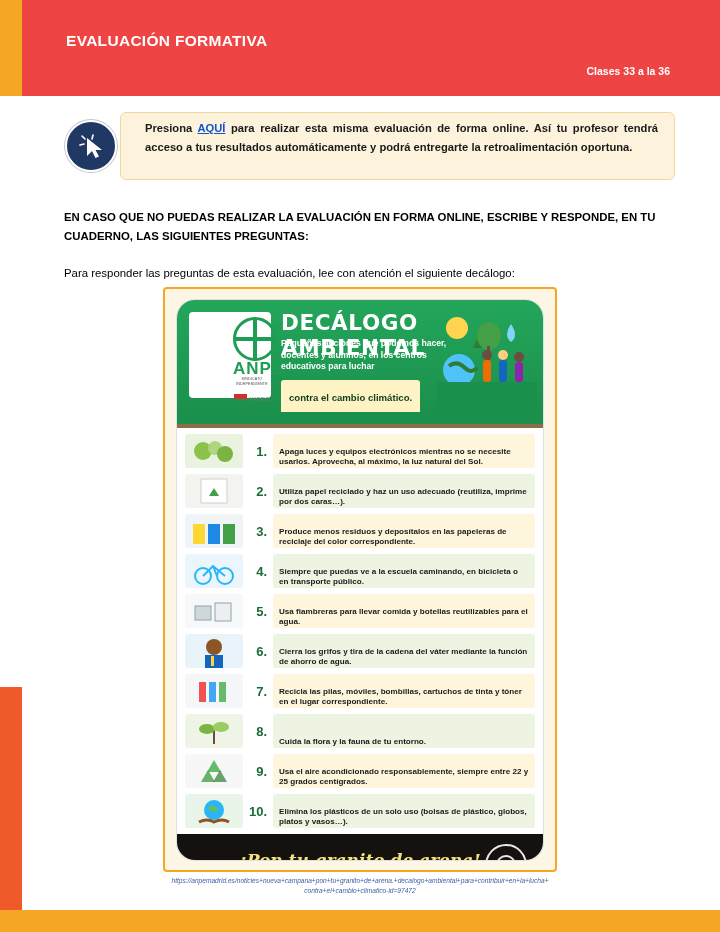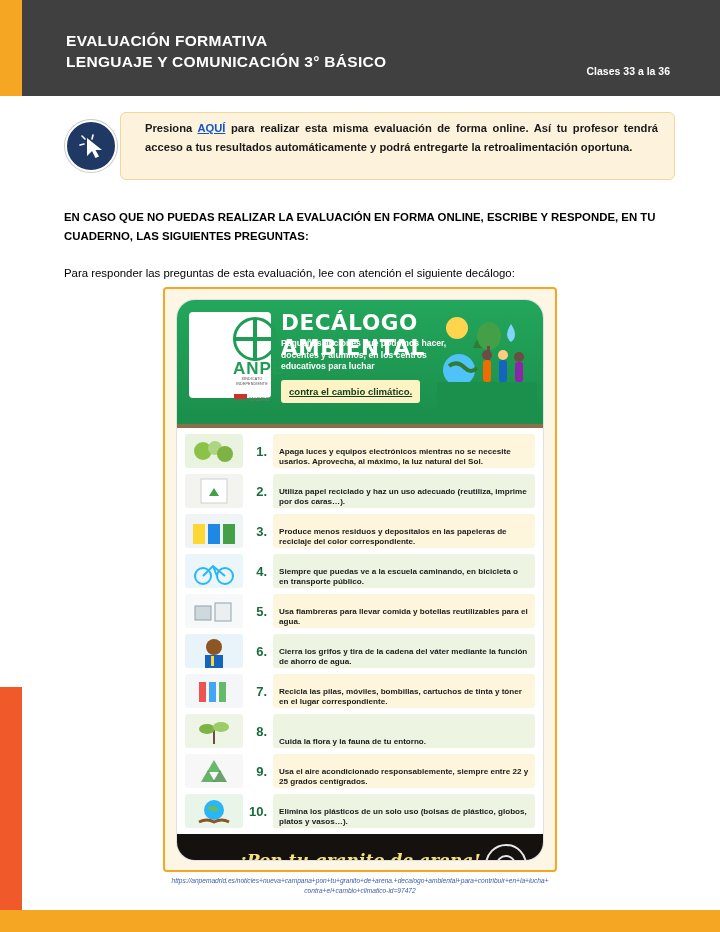--- a/index.html
+++ b/index.html
@@ -31,21 +31,21 @@
     left: 0; bottom: 0;
     width: 720px; height: 22px;
     background: #f5a623;
   }
 
   
   .header {
     position: absolute;
     left: 22px; top: 0;
     width: 698px; height: 96px;
-    background: #404040;
+    background: #ef4444;
     color: #ffffff;
   }
   .header-title {
     position: absolute;
     left: 44px; top: 30px;
     font-size: 15.5px;
     font-weight: bold;
     letter-spacing: .3px;
     line-height: 21px;
   }
@@ -207,23 +207,22 @@
     line-height: 11.5px;
     font-weight: bold;
   }
   .p-banner {
     position: absolute;
     left: 104px; top: 80px;
     background: #fdf3c4;
     color: #15401f;
     font-size: 9.6px;
     font-weight: bold;
-    padding: 6px 8px;
+    padding: 12px 8px;
     border-radius: 3px;
-    text-decoration: underline;
   }
   .p-scene {
     position: absolute;
     right: 6px; top: 8px;
     width: 100px; height: 104px;
   }
 
   
   .p-strip {
     height: 10px;
@@ -323,21 +322,20 @@
 </style>
 </head>
 <body>
 
 <div class="edge-top"></div>
 <div class="edge-bottom"></div>
 
 <div class="header">
   <div class="header-title">
     <span>EVALUACIÓN FORMATIVA</span>
-    <span class="l2">LENGUAJE Y COMUNICACIÓN 3° BÁSICO</span>
   </div>
   <div class="header-classes">Clases 33 a la 36</div>
 </div>
 
 <div class="notice"></div>
 <div class="notice-badge">
   <svg width="32" height="32" viewBox="0 0 32 32" aria-hidden="true">
     <path d="M10 6 L10 24 L15 19 L18.5 26 L22 24.5 L18.5 18 L25 18 Z" fill="#ffffff"></path>
     <path d="M5 4 L8 7 M16 3 L15 7 M3 13 L7 12" stroke="#ffffff" stroke-width="1.6" fill="none" stroke-linecap="round"></path>
   </svg>

